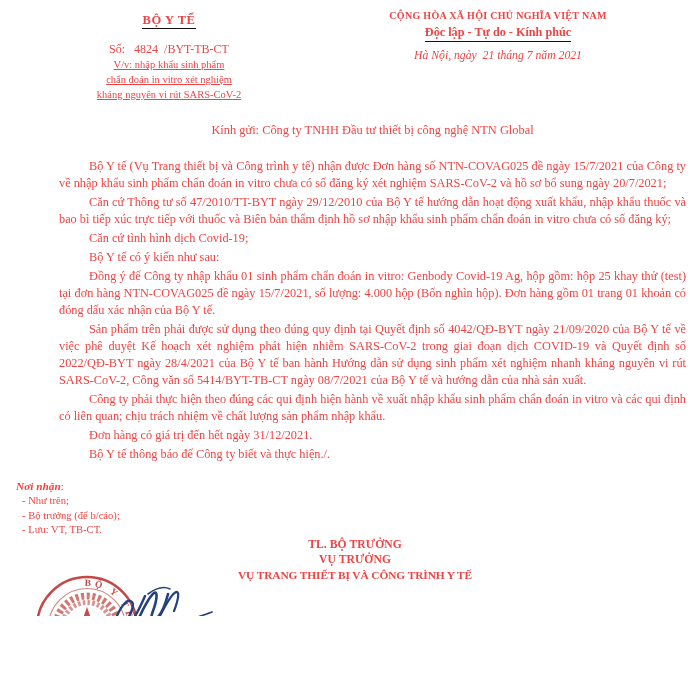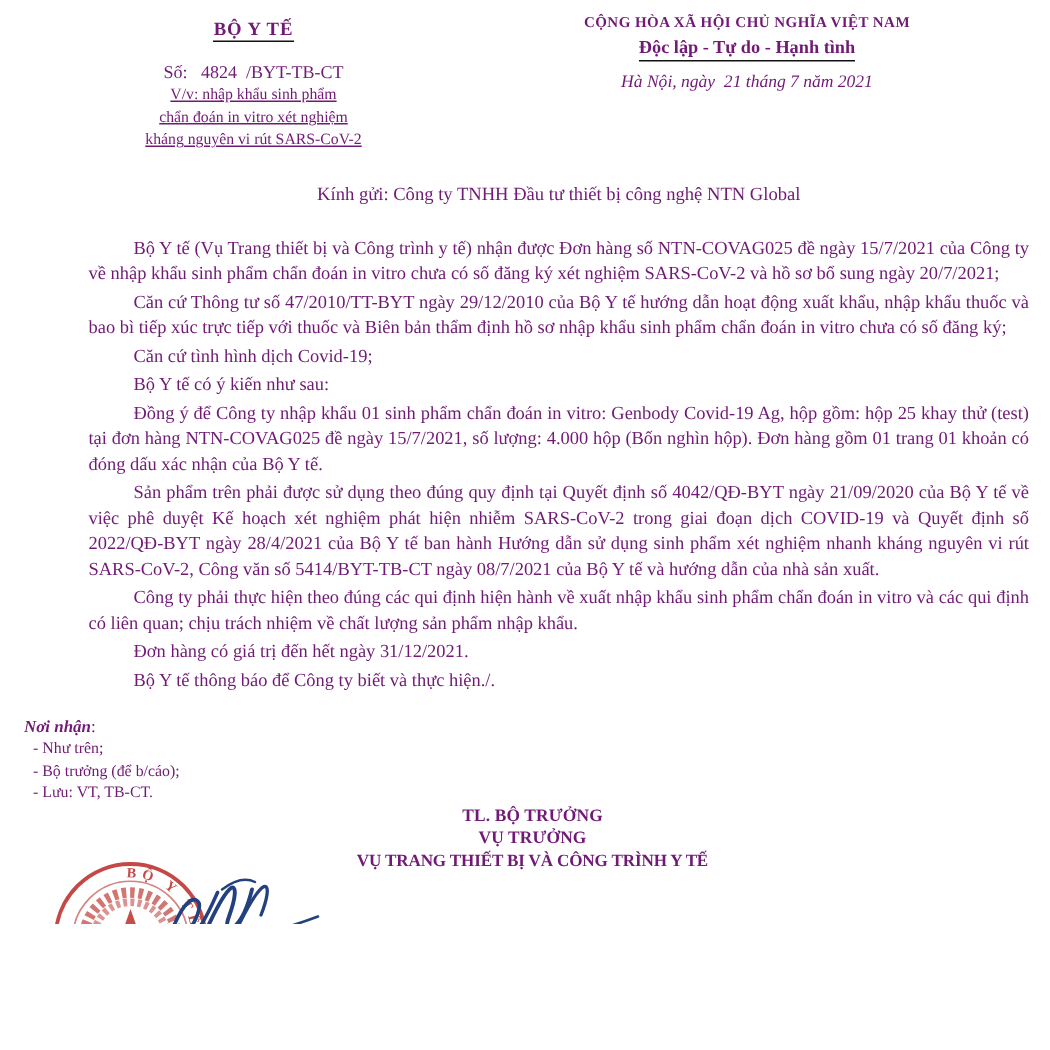--- a/index.html
+++ b/index.html
@@ -7,21 +7,21 @@
     margin: 0;
     padding: 0;
     background: #ffffff;
   }
   .page {
     position: relative;
     width: 700px;
     height: 616px;
     background: #ffffff;
     font-family: "Liberation Serif", "DejaVu Serif", serif;
-    color: #701a75;
+    color: #ef4444;
     overflow: hidden;
     box-sizing: border-box;
   }
 
   
   .doc-header {
     display: flex;
     flex-direction: row;
     align-items: flex-start;
     padding: 10px 8px 0 8px;
@@ -197,21 +197,21 @@
     <div class="header-left">
       <div class="org-name">BỘ Y TẾ</div>
       <div class="doc-number">Số:   4824  /BYT-TB-CT</div>
       <div class="doc-subject">V/v: nhập khẩu sinh phẩm</div>
       <div class="doc-subject">chẩn đoán in vitro xét nghiệm</div>
       <div class="doc-subject">kháng nguyên vi rút SARS-CoV-2</div>
     </div>
 
     <div class="header-right">
       <div class="nation-name">CỘNG HÒA XÃ HỘI CHỦ NGHĨA VIỆT NAM</div>
-      <div class="motto">Độc lập - Tự do - Hạnh tình</div>
+      <div class="motto">Độc lập - Tự do - Kính phúc</div>
       <div class="place-date">Hà Nội, ngày  21 tháng 7 năm 2021</div>
     </div>
 
   </div>
 
   <div class="doc-body">
 
     <div class="addressee">Kính gửi: Công ty TNHH Đầu tư thiết bị công nghệ NTN Global</div>
 
     <p class="para">Bộ Y tế (Vụ Trang thiết bị và Công trình y tế) nhận được Đơn hàng số NTN-COVAG025 đề ngày 15/7/2021 của Công ty về nhập khẩu sinh phẩm chẩn đoán in vitro chưa có số đăng ký xét nghiệm SARS-CoV-2 và hồ sơ bổ sung ngày 20/7/2021;</p>

